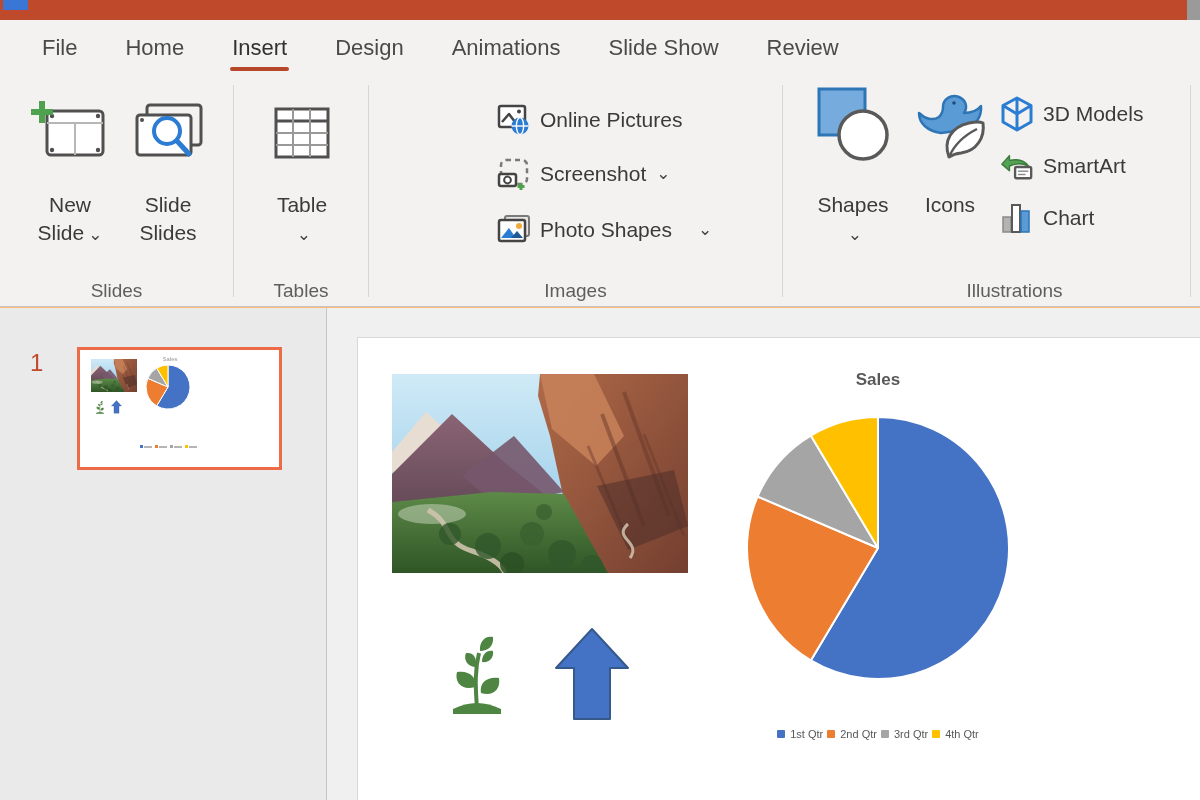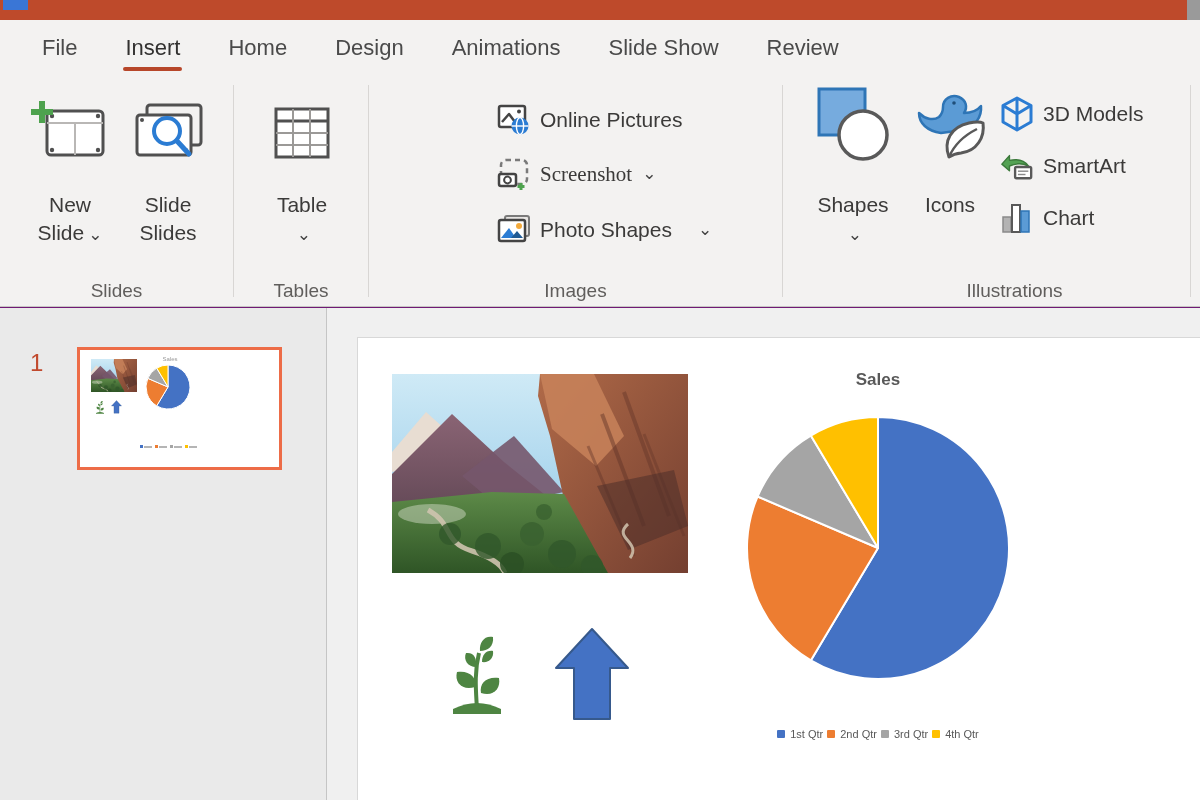--- a/index.html
+++ b/index.html
@@ -1,19 +1,19 @@
 <!DOCTYPE html>
 <html><head>
 <meta charset="utf-8">
 <style>
   * { margin:0; padding:0; box-sizing:border-box; }
   html,body { width:1200px; height:800px; overflow:hidden;
     font-family:"Liberation Sans", sans-serif; background:#f3f2f1; }
 
-  .app { position:relative; width:1200px; height:572px; background:#701a75; }
+  .app { position:relative; width:1200px; height:572px; background:#fdba74; }
 
   
   .titlebar { position:absolute; left:0; top:0; width:1200px; height:20px; background:#BE4A2B; }
   .titlebar-accent { position:absolute; left:3px; top:0; width:25px; height:10px; background:#3A76D6; }
   .titlebar-cap { position:absolute; right:0; top:0; width:13px; height:20px; background:#9a9a9a; }
 
   
   .tabbar { position:absolute; left:0; top:20px; width:1200px; height:55px;
     display:flex; align-items:center; padding-left:18px; background:#f3f2f1; }
   .tab { position:relative; padding:0 24px; height:55px; display:flex; align-items:center;
@@ -142,25 +142,25 @@
 
 <div class="app">
 
   <div class="titlebar">
     <div class="titlebar-accent"></div>
     <div class="titlebar-cap"></div>
   </div>
 
   <nav class="tabbar">
     <div class="tab">File</div>
+    <div class="tab">Home</div>
     <div class="tab active">
       <span>Insert</span>
       <span class="underline"></span>
     </div>
-    <div class="tab">Home</div>
     <div class="tab">Design</div>
     <div class="tab">Animations</div>
     <div class="tab">Slide Show</div>
     <div class="tab">Review</div>
   </nav>
 
   <div class="ribbon">
 
     <div class="bigbtn" style="left:24px; top:16px; width:92px;">
       <span class="ic">
@@ -230,21 +230,21 @@
           <circle cx="22" cy="7.5" r="2" fill="#444"></circle>
           <path d="M5,18 L12,10 L18,18" fill="none" stroke="#444" stroke-width="2.5" stroke-linejoin="round"></path>
           <circle cx="23" cy="22" r="8.5" fill="#2B7CD3"></circle>
           <ellipse cx="23" cy="22" rx="3.6" ry="8.5" fill="none" stroke="#fff" stroke-width="1.4"></ellipse>
           <line x1="14.5" y1="22" x2="31.5" y2="22" stroke="#fff" stroke-width="1.4"></line>
         </svg>
       </span>
       <span class="slbl">Online Pictures</span>
     </div>
 
-    <div class="smallbtn" style="left:497px; top:74px;font-family:Liberation Serif, serif;">
+    <div class="smallbtn" style="left:497px; top:74px;">
       <span class="ic">
         <svg width="34" height="34" viewBox="0 0 34 34">
           <rect x="4" y="3" width="26" height="24" rx="5" fill="none" stroke="#7a7a7a" stroke-width="2.5" stroke-dasharray="5 4"></rect>
           <rect x="2" y="17" width="17" height="12" rx="2" fill="#fff" stroke="#444" stroke-width="2.5"></rect>
           <circle cx="10.5" cy="23" r="3.4" fill="none" stroke="#444" stroke-width="2"></circle>
           <line x1="24" y1="26" x2="24" y2="33" stroke="#4EA24E" stroke-width="3"></line>
           <line x1="20.5" y1="29.5" x2="27.5" y2="29.5" stroke="#4EA24E" stroke-width="3"></line>
         </svg>
       </span>
       <span class="slbl">Screenshot</span>

